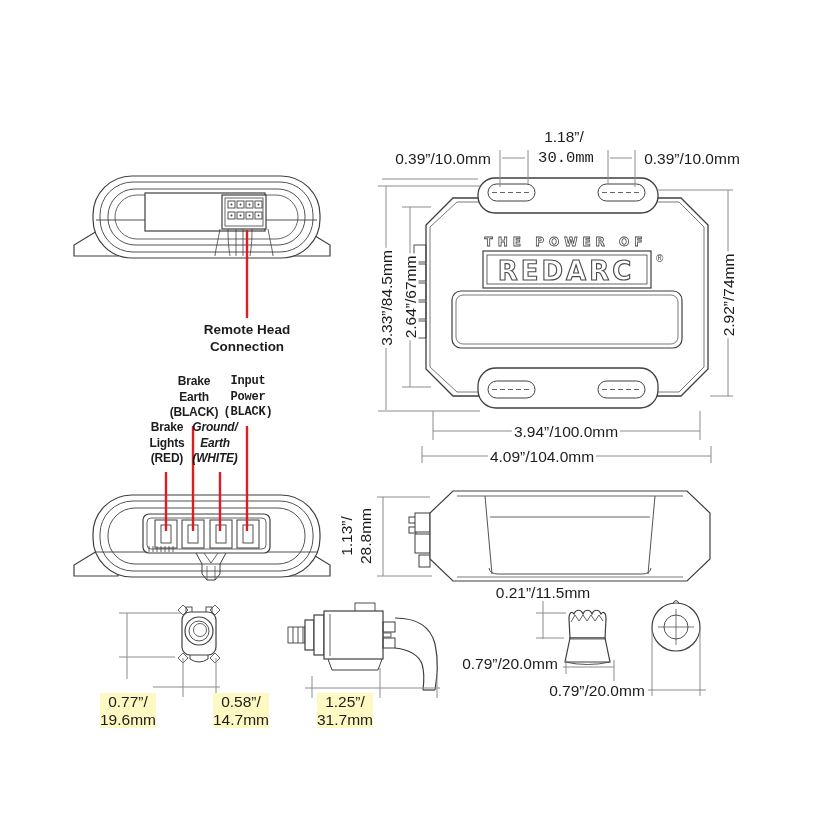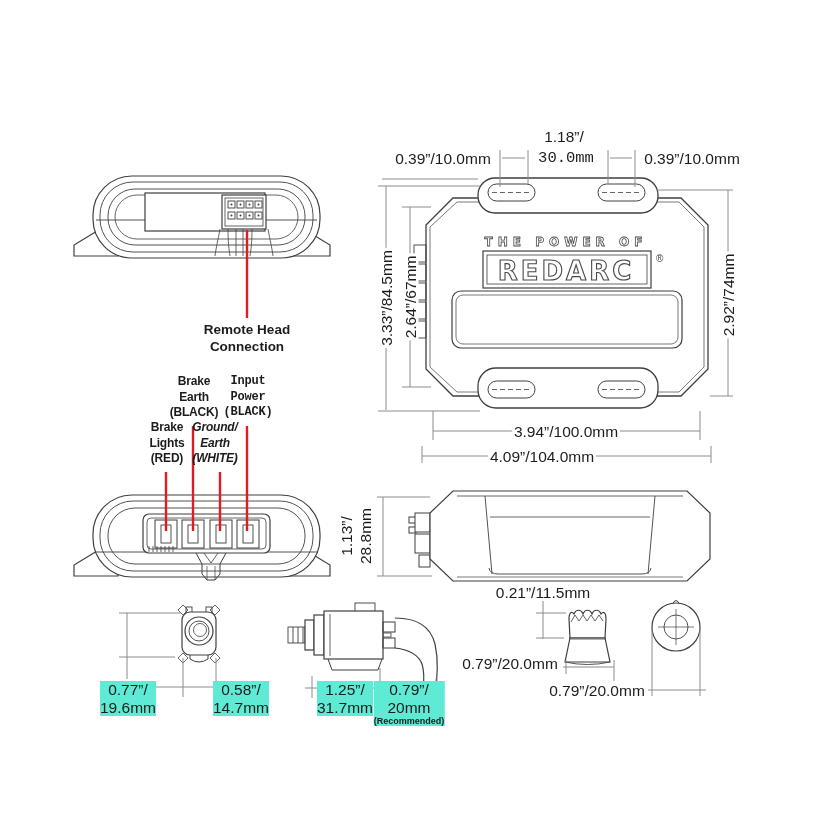--- a/index.html
+++ b/index.html
@@ -7,21 +7,21 @@
           font-family:"Liberation Sans",sans-serif;overflow:hidden;}
   #canvas svg{position:absolute;}
   .lbl{position:absolute;color:#1c1c1c;}
   .ctr{transform:translate(-50%,-50%);white-space:nowrap;text-align:left;}
   .rot{transform:translate(-50%,-50%) rotate(-90deg);white-space:nowrap;text-align:center;}
   .dim{font-size:15.5px;line-height:17px;background:#fff;padding:0 2px;}
   .stack{transform:translateX(-50%);text-align:center;}
   .stack span{display:block;}
   .callout{font-weight:bold;font-size:12px;line-height:15.5px;letter-spacing:-0.2px;}
   .remote{font-weight:bold;font-size:13.5px;line-height:16.5px;}
-  .dimstack{font-size:15.5px;line-height:17.5px;background:#5eead4;}
+  .dimstack{font-size:15.5px;line-height:17.5px;background:#fef9c3;margin-top:12px;}
   .note{font-size:9px;line-height:10px;font-weight:bold;}
   .rot2{line-height:18.5px;}
 </style>
 </head>
 <body>
 
 <div id="canvas">
 
   <svg style="left:68px;top:168px;" width="268" height="100" viewBox="0 0 268 100" fill="none" stroke="#3f3f3f" stroke-width="1.2">
     <path d="M34,60 L6,77 L6,88 L50,88 L50,66 Z" fill="#fff"></path>
@@ -313,22 +313,17 @@
     <span>19.6mm</span>
   </div>
   <div class="lbl stack dimstack" style="left:241px;top:681px;">
     <span>0.58”/</span>
     <span>14.7mm</span>
   </div>
   <div class="lbl stack dimstack" style="left:345px;top:681px;">
     <span>1.25”/</span>
     <span>31.7mm</span>
   </div>
-  <div class="lbl stack dimstack" style="left:409px;top:681px;">
-    <span>0.79”/</span>
-    <span>20mm</span>
-    <span class="note">(Recommended)</span>
-  </div>
   <div class="lbl ctr dim" style="left:543px;top:592px;">0.21”/11.5mm</div>
   <div class="lbl ctr dim" style="left:510px;top:663px;">0.79”/20.0mm</div>
   <div class="lbl ctr dim" style="left:597px;top:690px;">0.79”/20.0mm</div>
 
 </div>
 
 </body></html>

